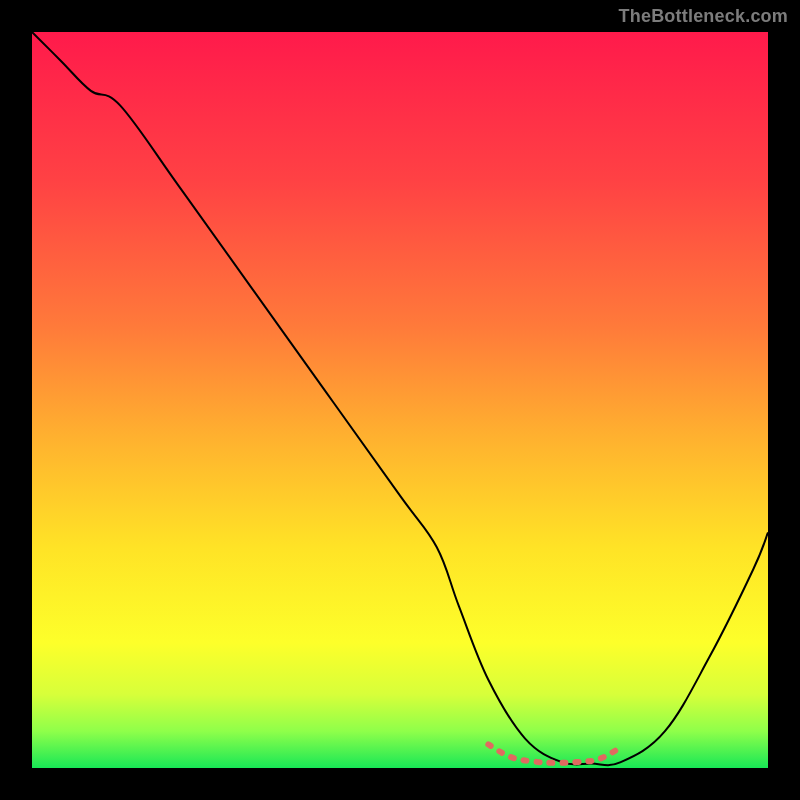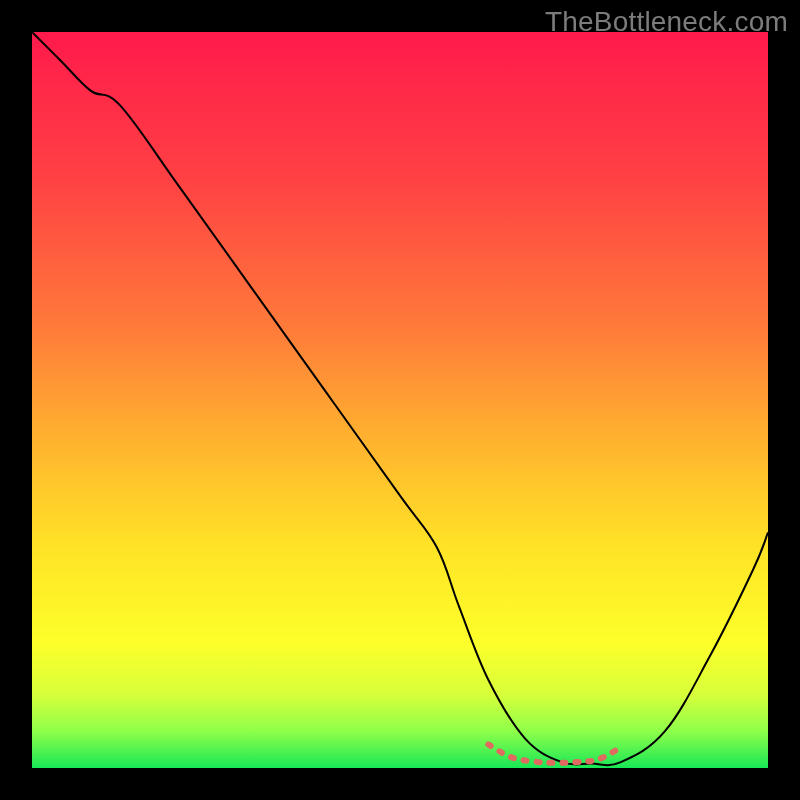--- a/index.html
+++ b/index.html
@@ -8,22 +8,22 @@
     width: 800px;
     height: 800px;
     background: #000;
     overflow: hidden;
   }
   .watermark {
     position: absolute;
     top: 6px;
     right: 12px;
     font-family: Arial, Helvetica, sans-serif;
-    font-size: 28px;
-    font-weight: normal;
+    font-size: 18px;
+    font-weight: bold;
     color: #7c7c7c;
     z-index: 10;
     letter-spacing: 0.2px;
   }
   .plot-area {
     position: absolute;
     left: 32px;
     top: 32px;
     width: 736px;
     height: 736px;

